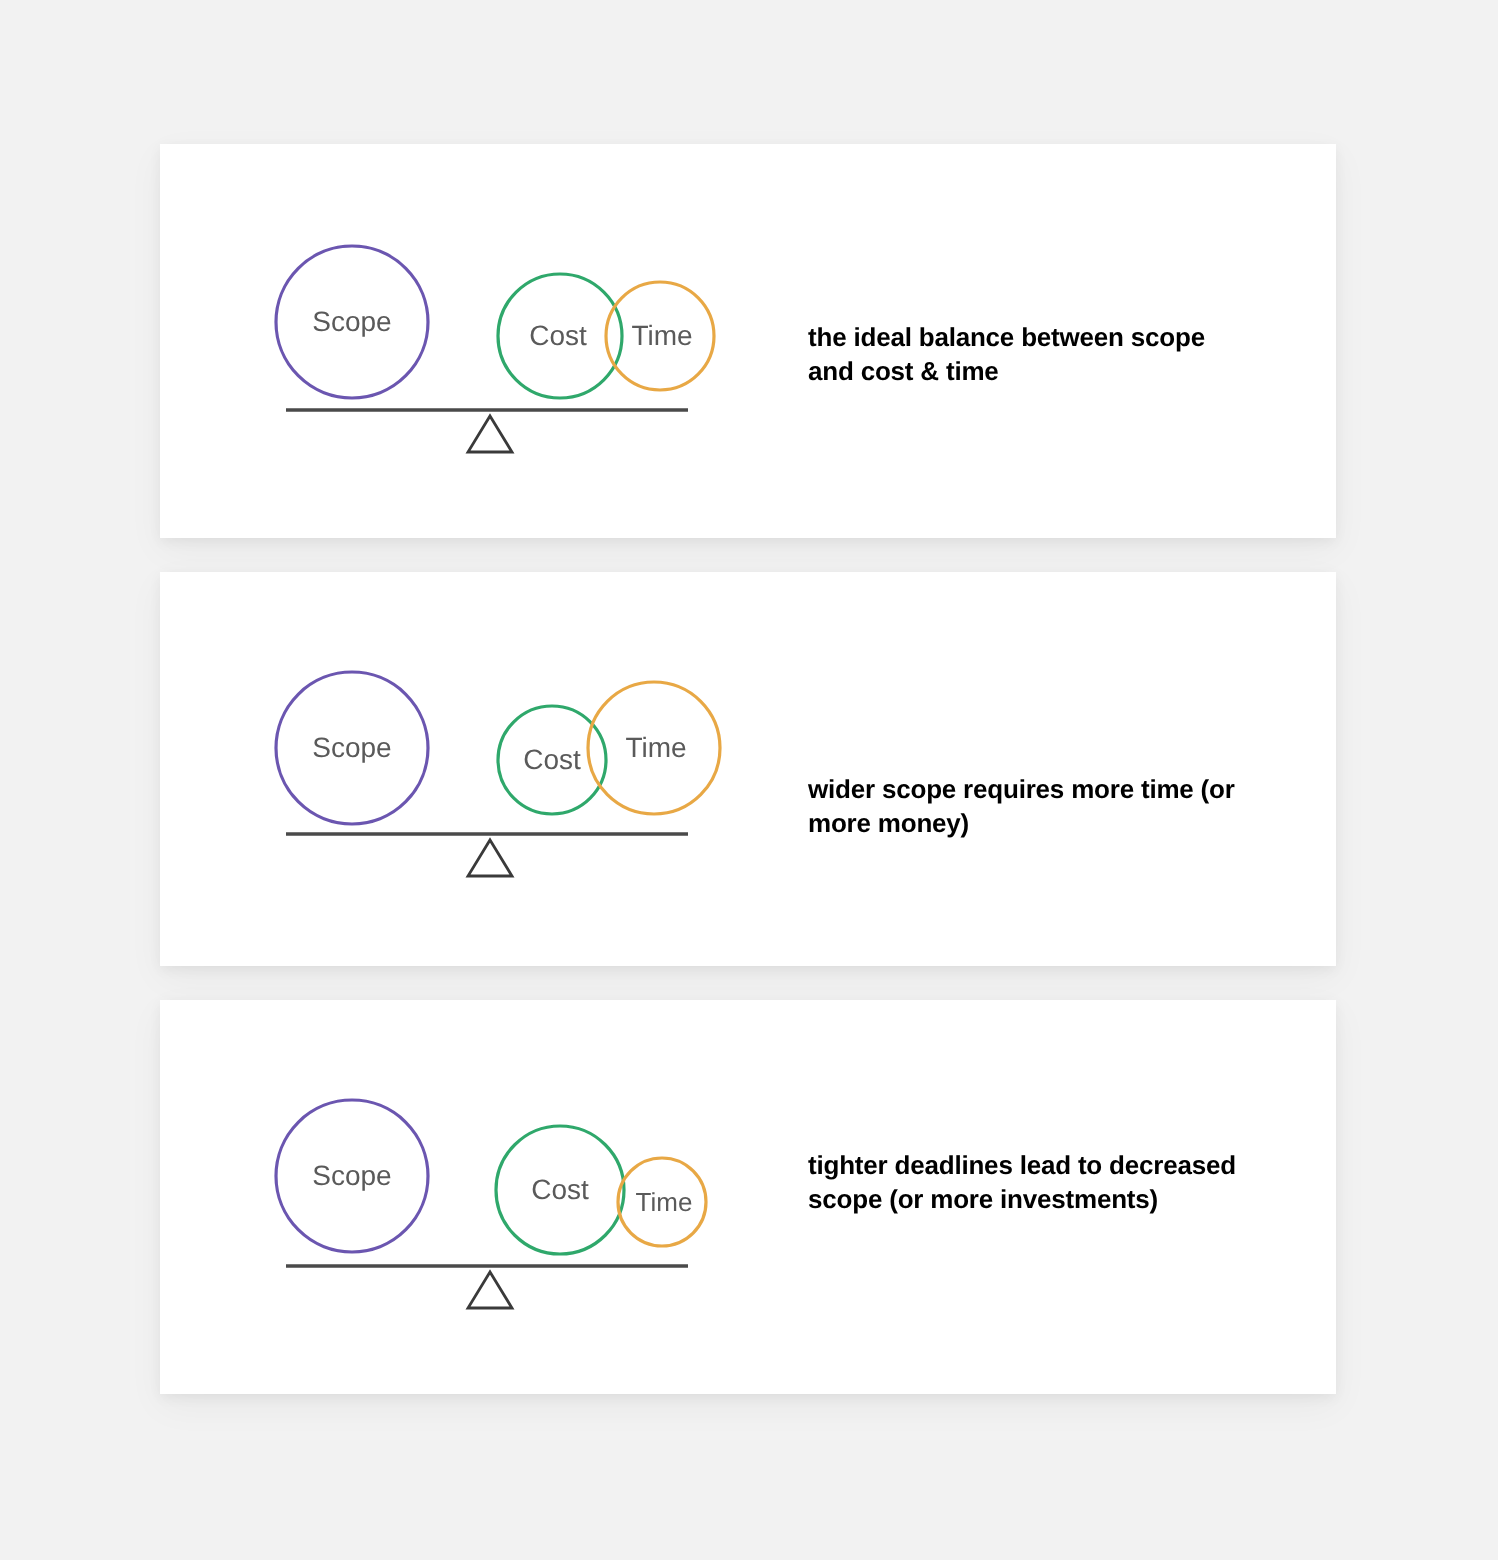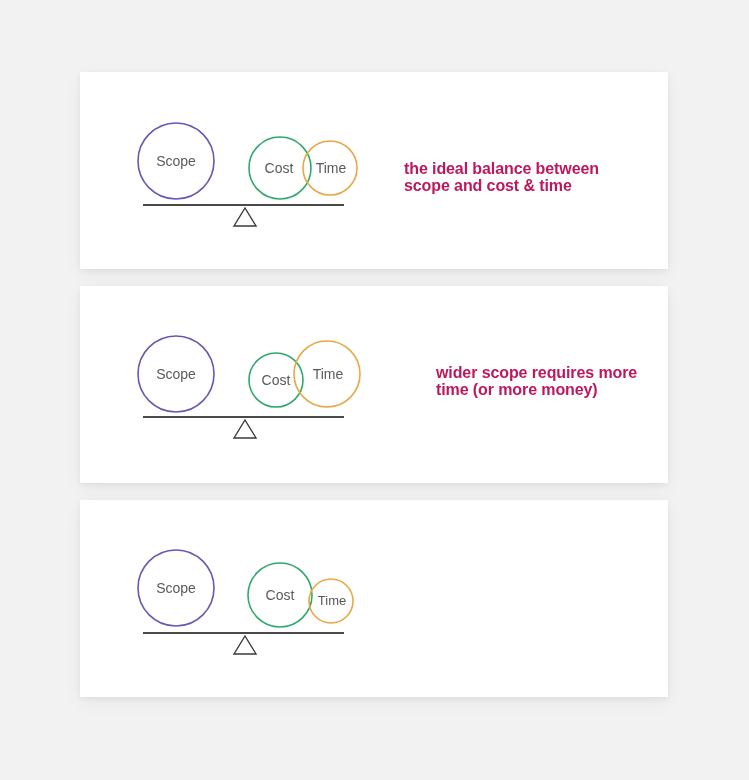--- a/index.html
+++ b/index.html
@@ -52,27 +52,27 @@
     fill: #5a5a5a;
     text-anchor: middle;
     dominant-baseline: middle;
   }
   .caption {
     position: absolute;
     left: 324px;
     width: 215px;
     font-family: "Liberation Sans", sans-serif;
     font-weight: bold;
-    font-size: 16px;
+    font-size: 13px;
     line-height: 17px;
-    color: #be185d;
+    color: #000000;
     letter-spacing: -0.1px;
   }
   #caption-1 { top: 88px; }
-  #caption-2 { top: 78px; margin-left: 32px; }
+  #caption-2 { top: 100px; }
   #caption-3 { top: 74px; }
 </style>
 </head>
 <body>
 
 <div id="stage">
 
   <div class="card" id="card-1">
     <div class="panel-inner">
       <div class="scale-wrap">
@@ -116,16 +116,17 @@
           <circle cx="41" cy="88" r="38" fill="none" stroke="#6b56b0" stroke-width="1.6"></circle>
           <circle cx="145" cy="95" r="32" fill="none" stroke="#2fa86b" stroke-width="1.6"></circle>
           <circle cx="196" cy="101" r="22" fill="none" stroke="#e8a845" stroke-width="1.6"></circle>
           <text class="circle-label" x="41" y="89" font-size="14">Scope</text>
           <text class="circle-label" x="145" y="96" font-size="14">Cost</text>
           <text class="circle-label" x="197" y="102" font-size="13">Time</text>
           <line x1="8" y1="133" x2="209" y2="133" stroke="#4a4a4a" stroke-width="1.8"></line>
           <polygon points="110,136 121,154 99,154" fill="none" stroke="#3a3a3a" stroke-width="1.4"></polygon>
         </svg>
       </div>
+      <div class="caption" id="caption-3">tighter deadlines lead to decreased scope (or more investments)</div>
     </div>
   </div>
 
 </div>
 
 </body></html>

